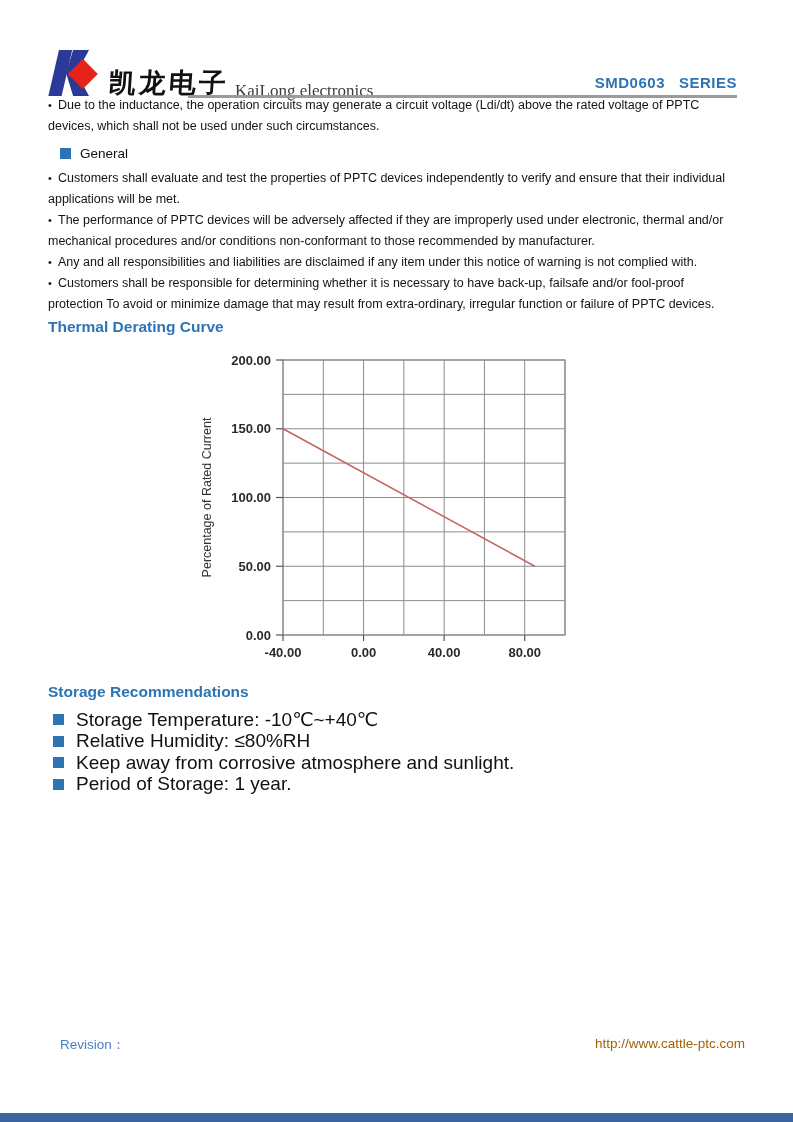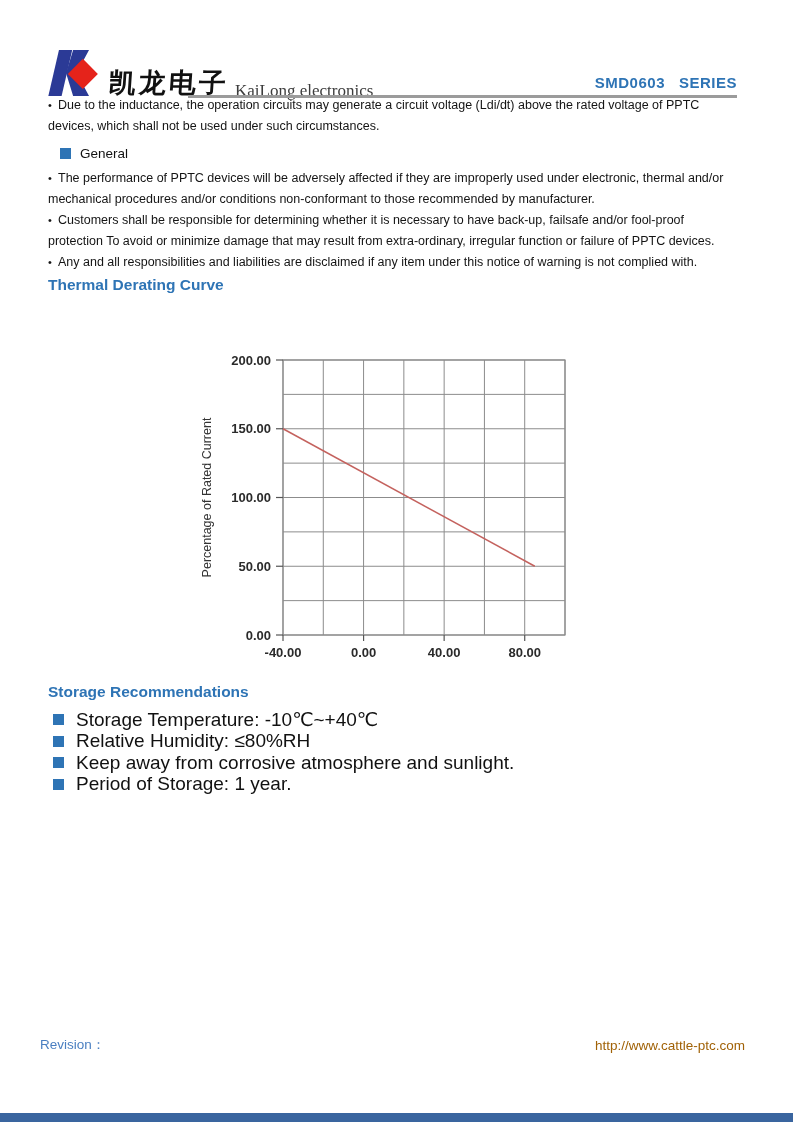--- a/index.html
+++ b/index.html
@@ -38,22 +38,22 @@
   }
   
   .chart-wrap{position:absolute;left:195px;top:348px;width:405px;height:318px;}
   
   .storage{position:absolute;left:48px;top:680px;right:46px;}
   .storage-item{display:flex;align-items:center;height:21.5px;font-size:19px;color:#111;}
   .storage-item .sq{margin-right:12px;margin-left:5px;}
   .storage .section-h{margin-bottom:7px;}
   
   .footer{
-    position:absolute;left:40px;right:48px;top:1036px;display:flex;
-    justify-content:space-between;font-size:13.5px;color:#4a7fc1;align-items:center;
+    position:absolute;left:60px;right:48px;top:1036px;display:flex;
+    justify-content:space-between;font-size:13.5px;color:#4a7fc1;
   }
   .footer a{color:#a16207;text-decoration:none;}
   .bottom-bar{position:absolute;left:0;bottom:0;width:100%;height:9px;background:#3a659f;}
   
   .chart-wrap text{font-family:"Liberation Sans","DejaVu Sans",sans-serif;}
 </style>
 </head>
 <body>
 
 <div class="page">
@@ -73,23 +73,24 @@
   </div>
 
   <div class="content">
     <p class="para"><span class="bullet">•</span><span>Due to the inductance, the operation circuits may generate a circuit voltage (Ldi/dt) above the rated voltage of PPTC devices, which shall not be used under such circumstances.</span></p>
 
     <div class="general-row">
       <span class="sq"></span>
       <span class="general-title">General</span>
     </div>
 
+    <p class="para"><span class="bullet">•</span><span>Customers shall evaluate and test the properties of PPTC devices independently to verify and ensure that their individual applications will be met.</span></p>
     <p class="para"><span class="bullet">•</span><span>The performance of PPTC devices will be adversely affected if they are improperly used under electronic, thermal and/or mechanical procedures and/or conditions non-conformant to those recommended by manufacturer.</span></p>
+    <p class="para"><span class="bullet">•</span><span>Any and all responsibilities and liabilities are disclaimed if any item under this notice of warning is not complied with.</span></p>
     <p class="para"><span class="bullet">•</span><span>Customers shall be responsible for determining whether it is necessary to have back-up, failsafe and/or fool-proof protection To avoid or minimize damage that may result from extra-ordinary, irregular function or failure of PPTC devices.</span></p>
-    <p class="para"><span class="bullet">•</span><span>Any and all responsibilities and liabilities are disclaimed if any item under this notice of warning is not complied with.</span></p>
 
     <h2 class="section-h">Thermal Derating Curve</h2>
   </div>
 
   <div class="chart-wrap">
     <svg id="chart-svg" width="405" height="318" viewBox="0 0 405 318">
         <g stroke="#8c8c8c" stroke-width="1">
           <line x1="88" y1="12" x2="88" y2="287"></line>
           <line x1="128.28571428571428" y1="12" x2="128.28571428571428" y2="287"></line>
           <line x1="168.57142857142856" y1="12" x2="168.57142857142856" y2="287"></line>

